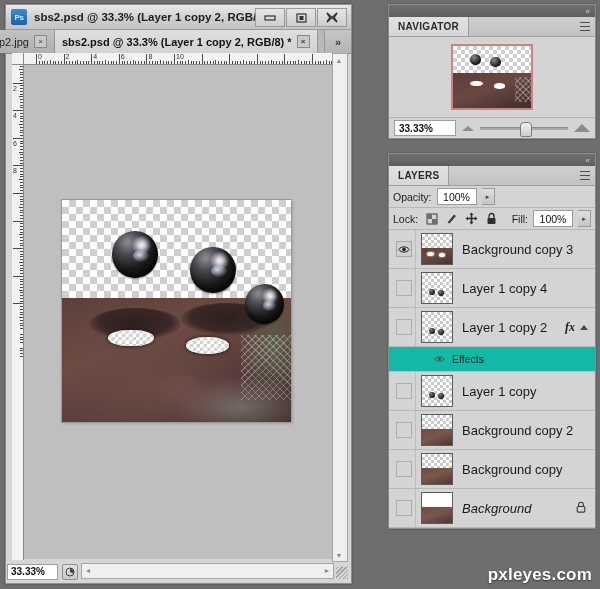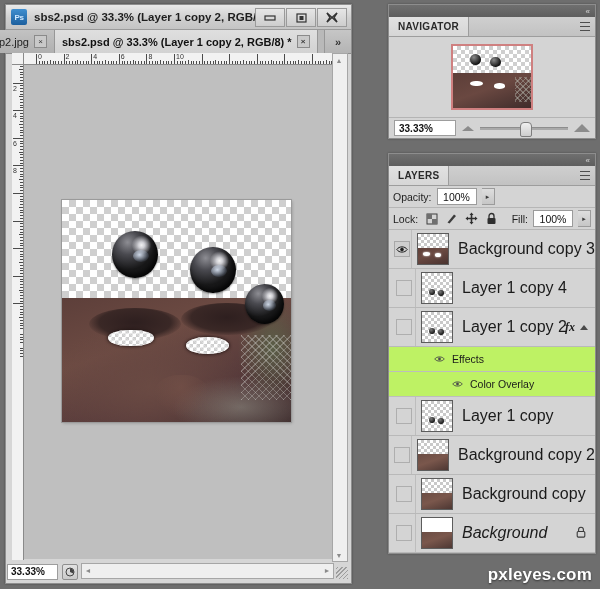--- a/index.html
+++ b/index.html
@@ -275,31 +275,31 @@
   .eye-cell{width:23px;height:100%;display:flex;align-items:center;justify-content:center;
             border-right:1px solid #bdbdbd;}
   .eye-box{width:14px;height:14px;border:1px solid #a8a8a8;background:#cfcfcf;
            display:flex;align-items:center;justify-content:center;}
   .eye-box.empty{background:#d4d4d4;border-color:#aeaeae;}
   .layer-thumb{
     width:30px;height:30px;margin-left:5px;border:1px solid #5c5c5c;
     position:relative;overflow:hidden;flex:none;background:#fff;
   }
   .layer-row.selected .layer-thumb{border-color:#0d4f8e;box-shadow:0 0 0 2px #8ec4f5;}
-  .layer-name{margin-left:9px;font-size:16px;color:#1b1b1b;white-space:nowrap;}
+  .layer-name{margin-left:9px;font-size:13px;color:#1b1b1b;white-space:nowrap;}
   .layer-name.italic{font-style:italic;}
   .fx-mark{position:absolute;right:20px;font-style:italic;font-weight:bold;font-size:12px;color:#1b1b1b;
            font-family:"Liberation Serif",serif;}
   .fx-caret{position:absolute;right:7px;border-left:4px solid transparent;border-right:4px solid transparent;
             border-bottom:5px solid #4a4a4a;}
   .lock-mark{position:absolute;right:9px;}
 
   .effect-row{
     height:24px;display:flex;align-items:center;border-bottom:1px solid #bdbdbd;
-    background:#bef264;font-size:10.5px;color:#1b1b1b;
+    background:#14b8a6;font-size:10.5px;color:#1b1b1b;
   }
   .effect-row .eye-sm{width:13px;height:11px;margin-left:44px;display:flex;align-items:center;justify-content:center;}
   .effect-row.sub .eye-sm{margin-left:62px;}
   .effect-row span{margin-left:6px;}
 
   .mini-checker{
     background-image:
       linear-gradient(45deg,#c9c9c9 25%,transparent 25%,transparent 75%,#c9c9c9 75%),
       linear-gradient(45deg,#c9c9c9 25%,transparent 25%,transparent 75%,#c9c9c9 75%);
     background-size:6px 6px;background-position:0 0,3px 3px;background-color:#fff;
@@ -765,29 +765,20 @@
           </div>
           <div class="effect-row">
             <div class="eye-sm">
               <svg width="11" height="8" viewBox="0 0 11 8">
                 <path d="M0.7 4 C2.7 1.2 8.3 1.2 10.3 4 C8.3 6.8 2.7 6.8 0.7 4 Z" fill="none" stroke="#4a4a4a" stroke-width=".9"></path>
                 <circle cx="5.5" cy="4" r="1.4" fill="#4a4a4a"></circle>
               </svg>
             </div>
             <span>Effects</span>
           </div>
-          <div class="effect-row sub">
-            <div class="eye-sm">
-              <svg width="11" height="8" viewBox="0 0 11 8">
-                <path d="M0.7 4 C2.7 1.2 8.3 1.2 10.3 4 C8.3 6.8 2.7 6.8 0.7 4 Z" fill="none" stroke="#4a4a4a" stroke-width=".9"></path>
-                <circle cx="5.5" cy="4" r="1.4" fill="#4a4a4a"></circle>
-              </svg>
-            </div>
-            <span>Color Overlay</span>
-          </div>
           <div class="layer-row">
             <div class="eye-cell">
               <div class="eye-box empty"></div>
             </div>
             <div class="layer-thumb">
               <div class="mini-checker" style="position:absolute;inset:0;"></div>
               <div class="th-sphere" style="left:24%;top:52%;"></div>
               <div class="th-sphere" style="left:54%;top:56%;"></div>
             </div>
             <div class="layer-name">Layer 1 copy</div>

